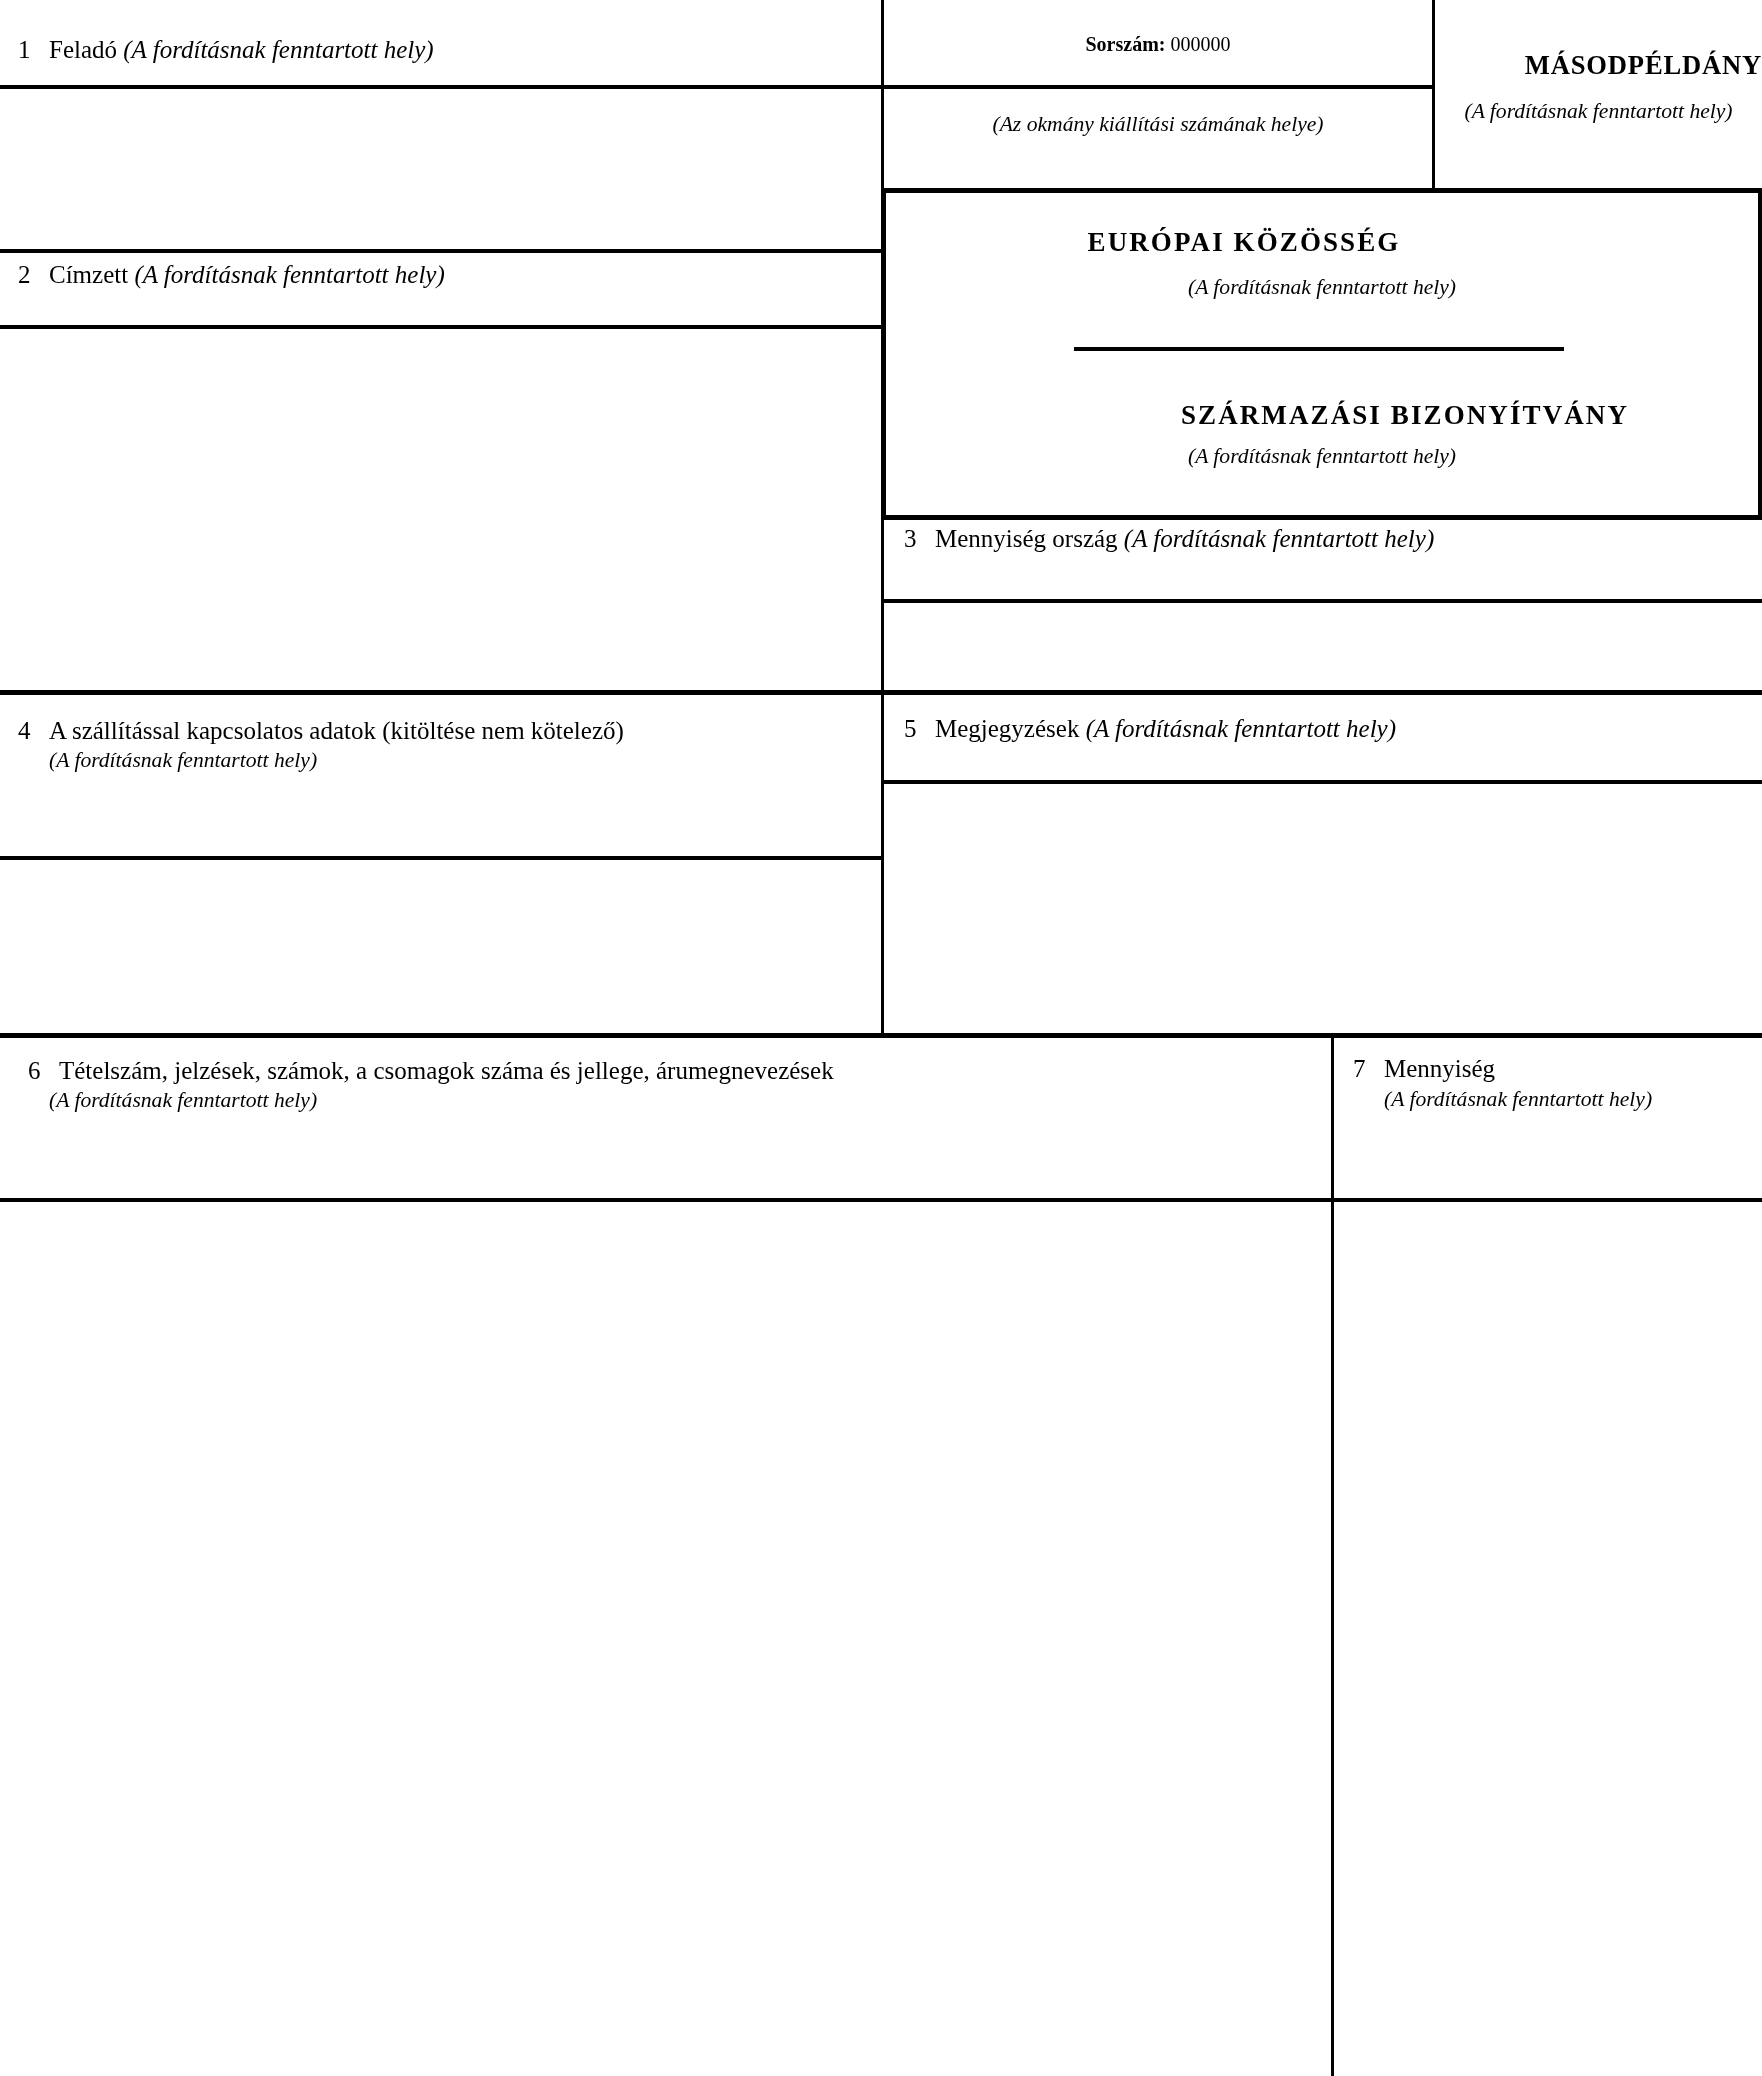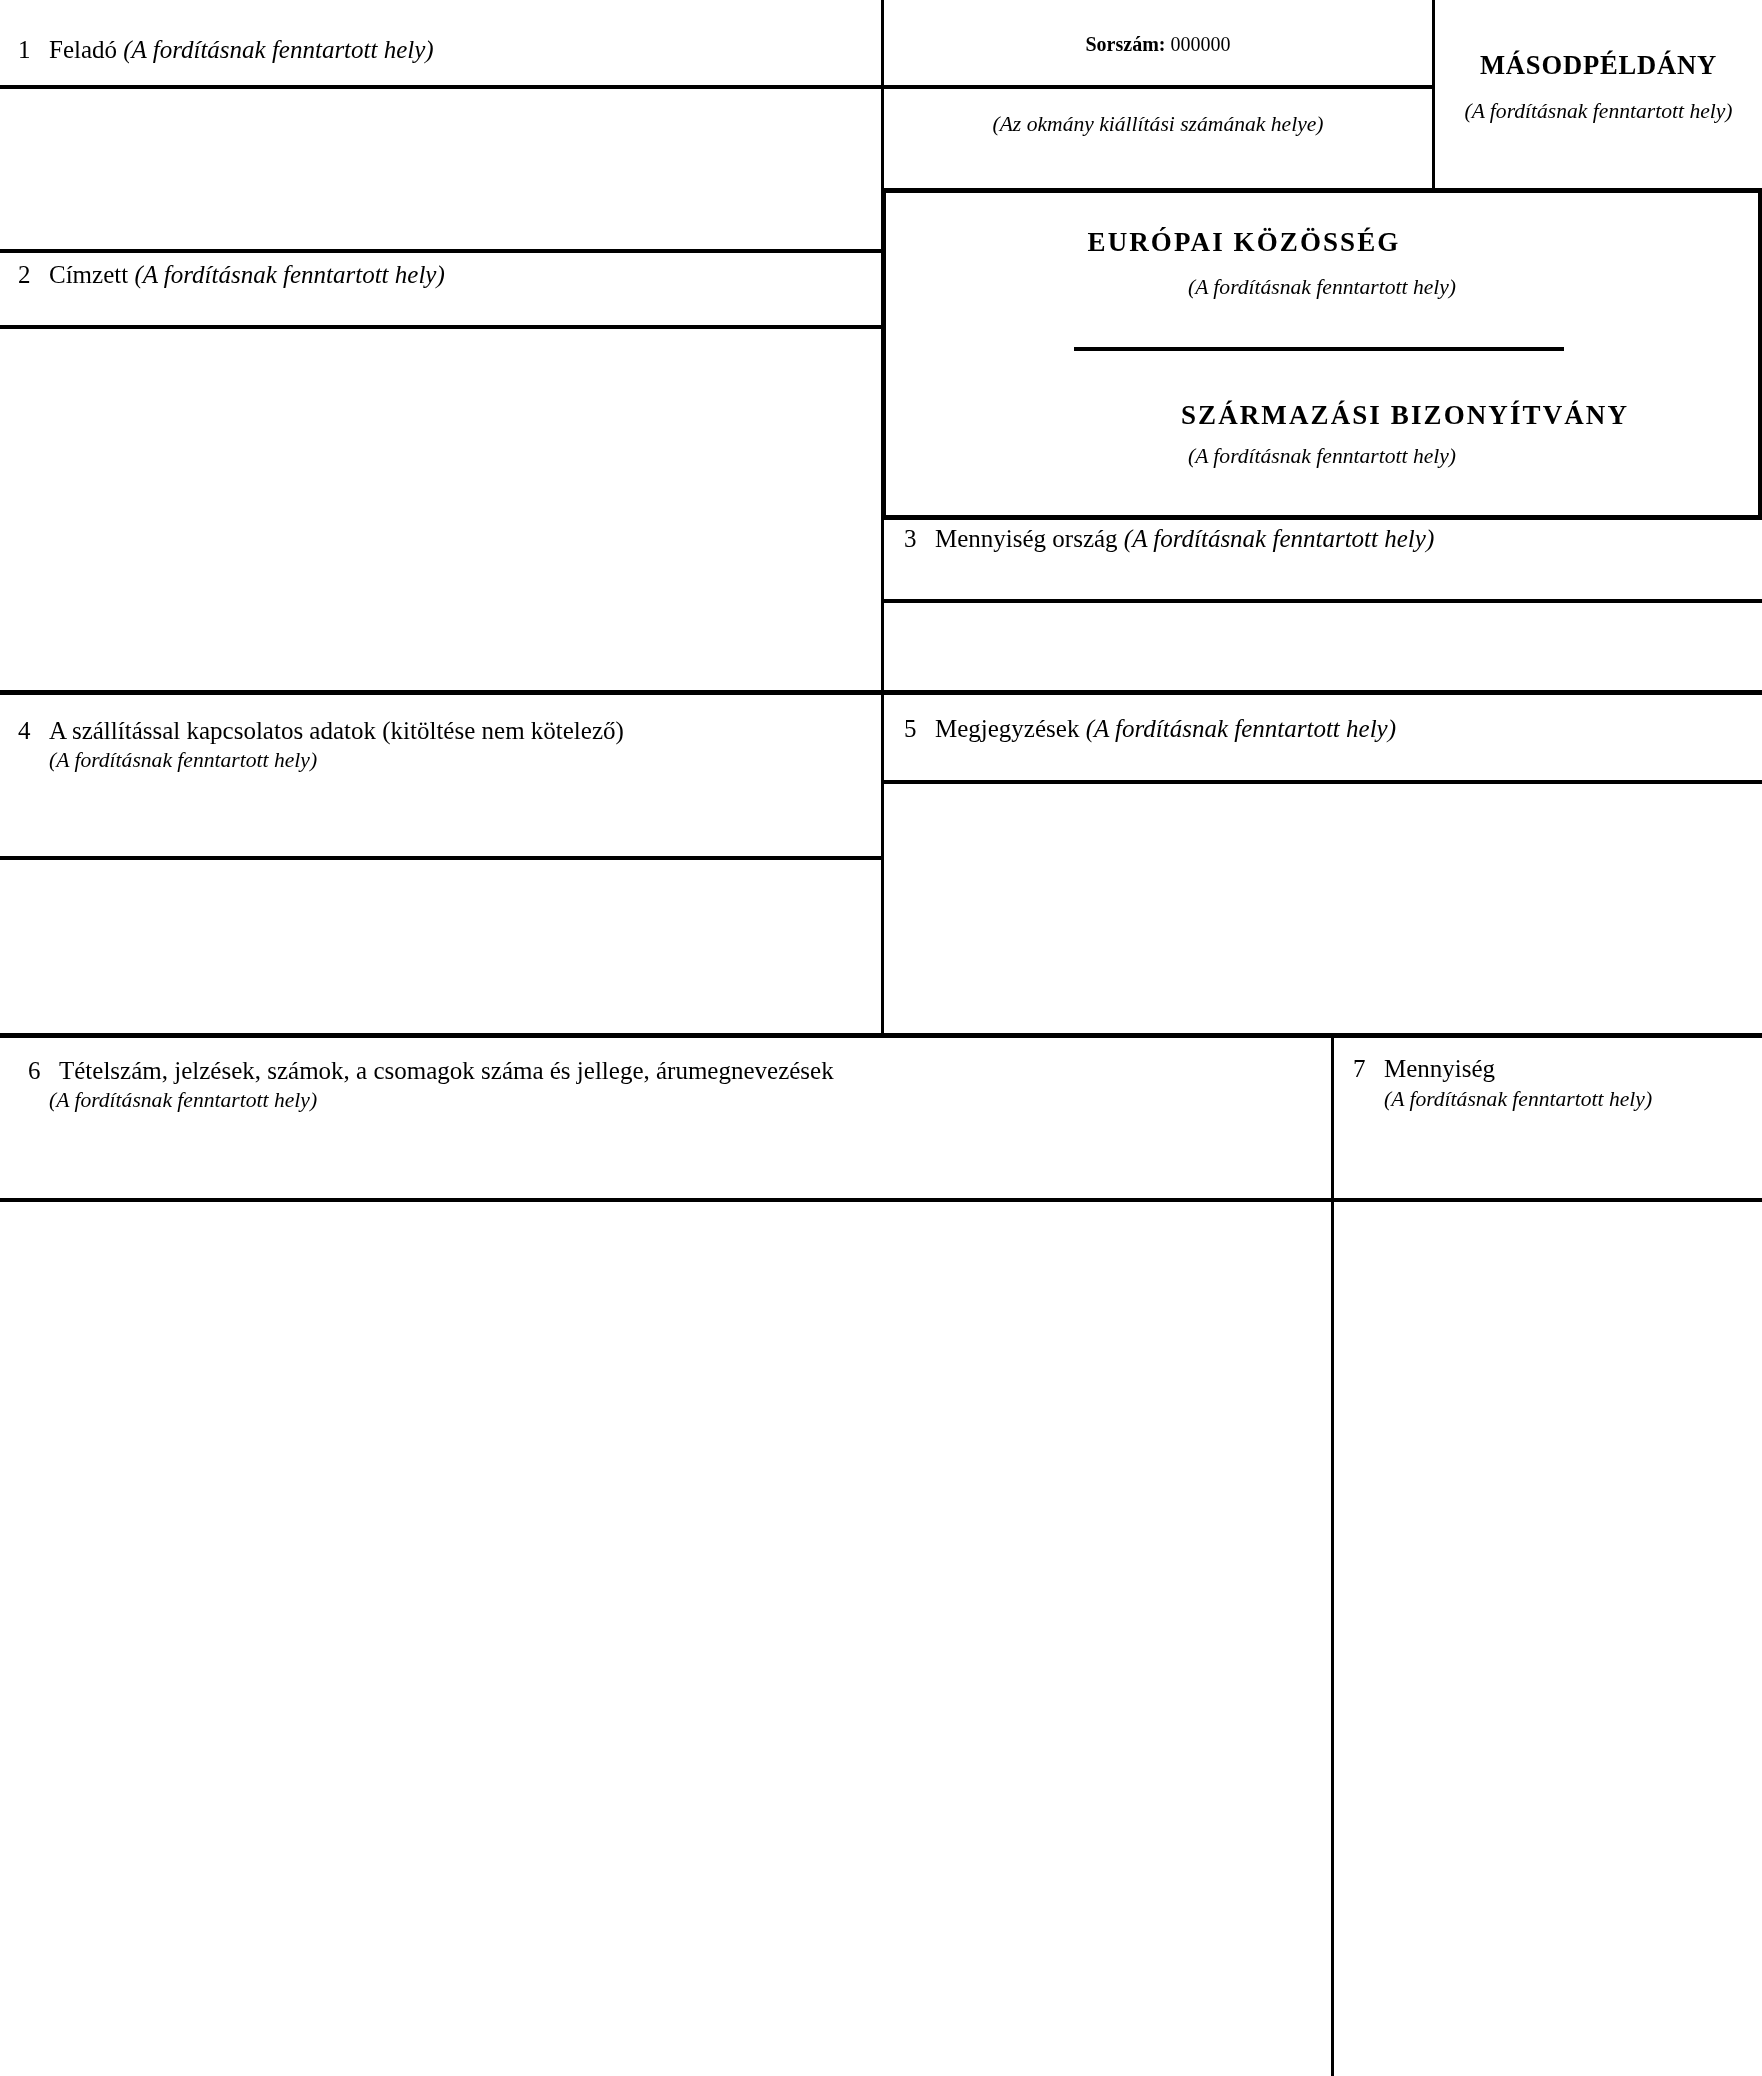--- a/index.html
+++ b/index.html
@@ -14,21 +14,21 @@
   }
   .rule{position:absolute;background:#000000;}
   .hdr{position:absolute;white-space:nowrap;font-size:25px;line-height:31px;}
   .hdr .num{display:inline-block;min-width:31px;}
   .note{font-style:italic;}
   .note-line{position:absolute;white-space:nowrap;font-style:italic;font-size:21.6px;line-height:27px;}
   .center-col{position:absolute;text-align:center;}
   .serial-line{font-size:20px;line-height:36px;white-space:nowrap;}
   .serial-label{font-weight:bold;}
   .serial-note{font-size:21.6px;line-height:26.6px;font-style:italic;white-space:nowrap;}
-  .dup-title{font-size:26.6px;line-height:32px;font-weight:bold;letter-spacing:0.8px;white-space:nowrap;}
+  .dup-title{font-size:26.6px;line-height:32px;font-weight:bold;letter-spacing:0.8px;white-space:nowrap;text-align:right;}
   .dup-note{font-size:21.6px;line-height:26.6px;font-style:italic;white-space:nowrap;}
   .eu-box{
     position:absolute;
     left:881px;top:188px;width:882px;height:332px;
     border:5.4px solid #000000;
     box-sizing:border-box;
     background:#ffffff;
   }
   .eu-title{font-size:27px;line-height:33px;font-weight:bold;letter-spacing:2.1px;white-space:nowrap;}
   .eu-note{font-size:21.6px;line-height:26.6px;font-style:italic;white-space:nowrap;}

